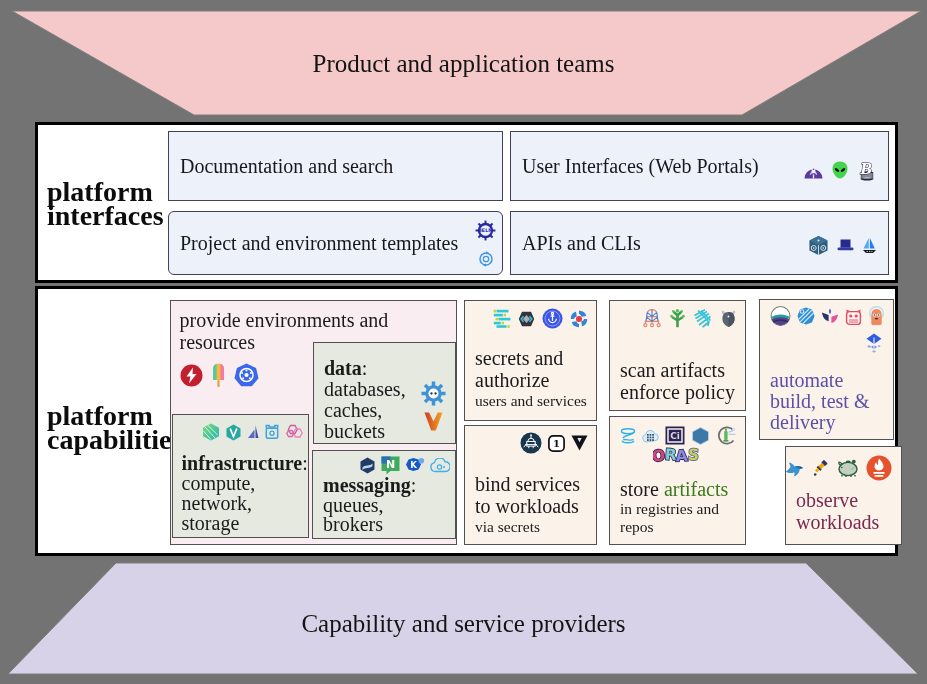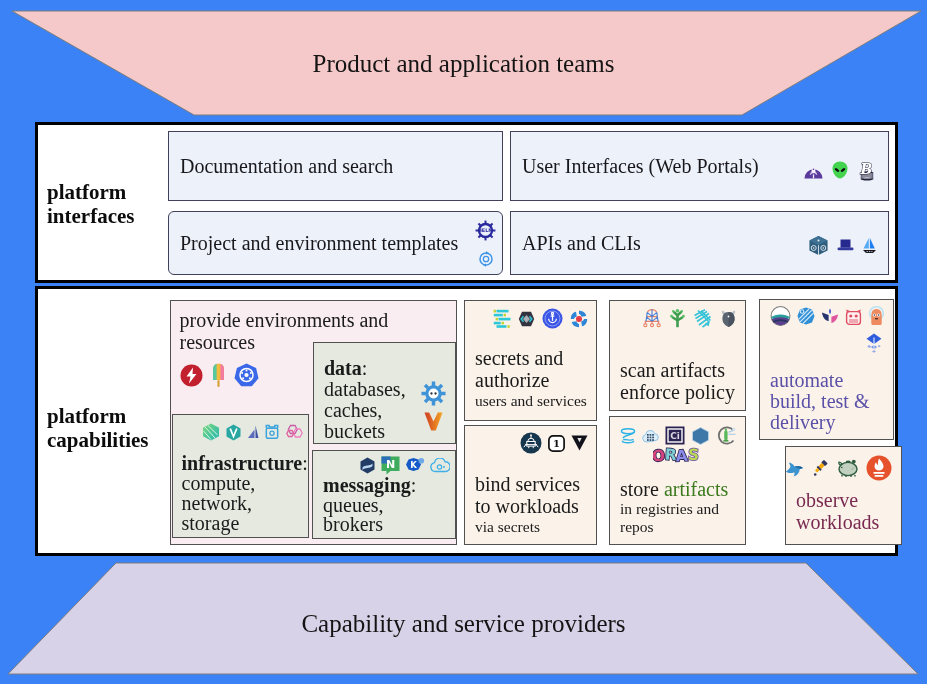--- a/index.html
+++ b/index.html
@@ -1,27 +1,27 @@
 <!DOCTYPE html>
 <html><head>
 <meta charset="utf-8">
 <style>
   html,body{margin:0;padding:0;background:#000;}
-  #stage{position:relative;width:927px;height:684px;background:#3b82f6;overflow:hidden;
+  #stage{position:relative;width:927px;height:684px;background:#737373;overflow:hidden;
          font-family:"Liberation Serif",serif;color:#1b1b1b;}
   .abs{position:absolute;}
   svg{display:block;}
   
   #trapezoids{position:absolute;left:0;top:0;}
   .banner-label{position:absolute;left:0;width:927px;text-align:center;font-size:25px;color:#141414;}
   
   .panel{position:absolute;left:35px;width:863px;background:#ffffff;border:3px solid #000;box-sizing:border-box;}
   #panel-interfaces{top:122px;height:161px;}
   #panel-capabilities{top:286px;height:270px;}
-  .panel-label{position:absolute;left:9px;font-weight:bold;font-size:21px;line-height:24px;color:#0c0c0c;}
+  .panel-label{position:absolute;left:9px;font-weight:bold;font-size:28px;line-height:24px;color:#0c0c0c;}
   
   .icell{position:absolute;background:#edf1fa;border:1px solid #40405a;box-sizing:border-box;
          display:flex;align-items:center;padding:0 11px;font-size:20px;color:#18181c;}
   .icell .icon-row{display:flex;align-items:center;gap:9px;margin-left:auto;}
   
   .cap{position:absolute;border:1px solid #515151;box-sizing:border-box;}
   .cream{background:#fbf2e9;}
   .sage{background:#e5e9e0;}
   .pinkbox{background:#f9edf2;}
   .cap .icon-row{position:absolute;display:flex;align-items:center;}

